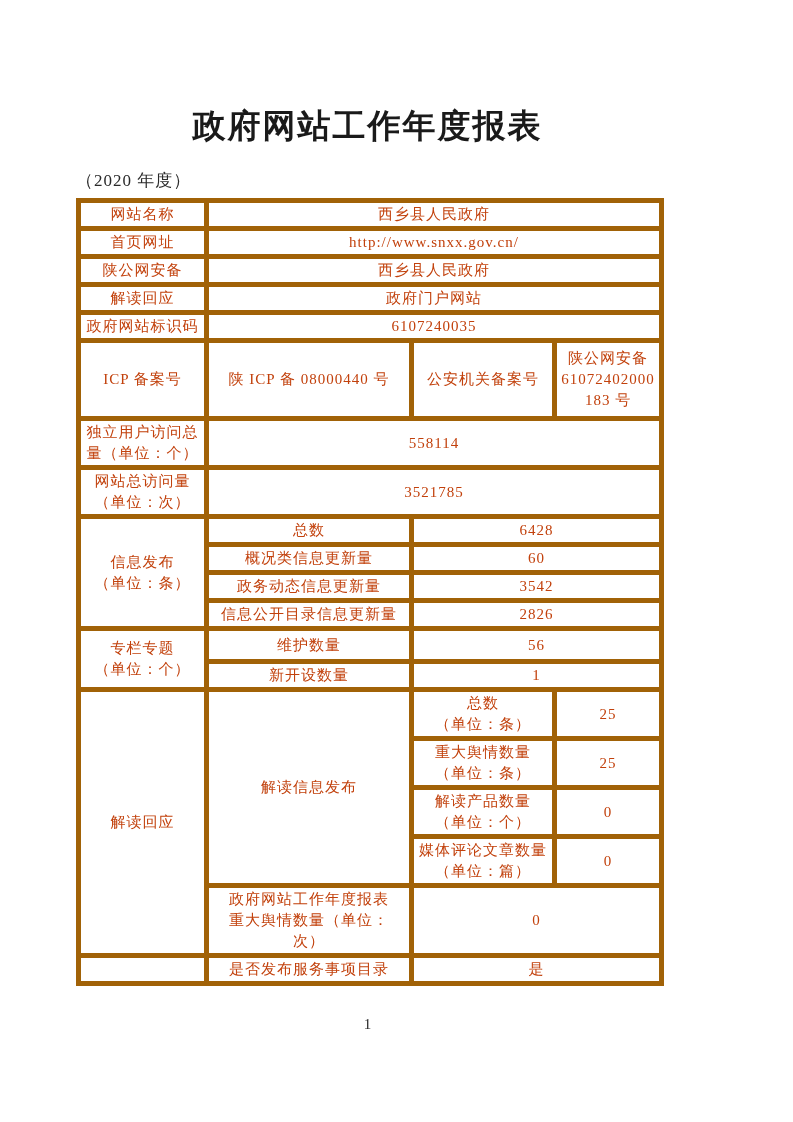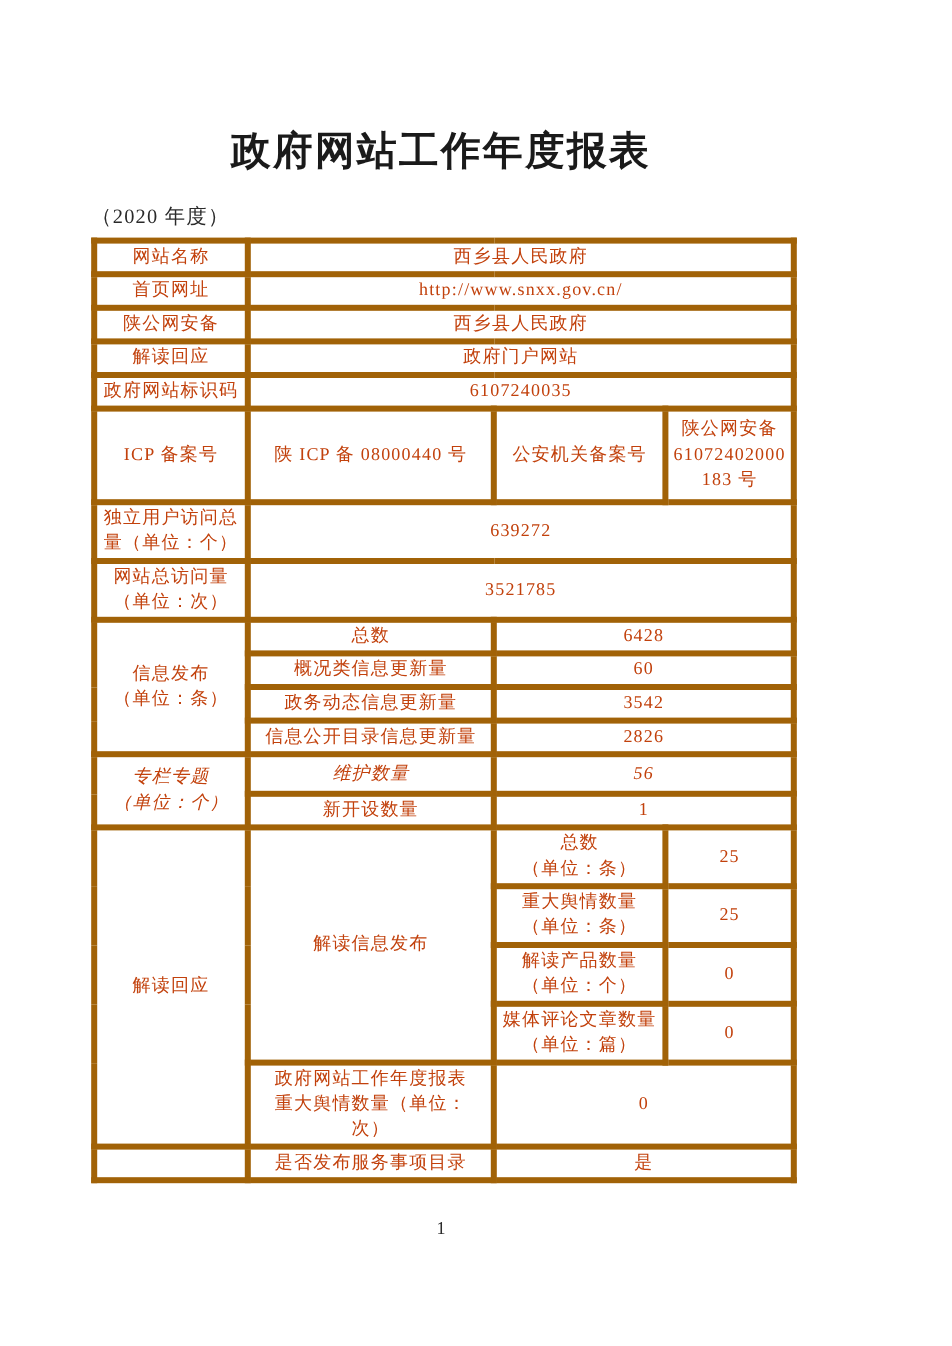--- a/index.html
+++ b/index.html
@@ -59,21 +59,21 @@
     line-height: 21px;
     letter-spacing: 1px;
     color: #c2410c;
     padding: 1px 4px;
     white-space: pre-line;
     overflow: hidden;
   }
   
   tr.h25 { height: 25px; }
   tr.h26 { height: 26px; }
-  tr.h27 { height: 33px; font-style: italic; }
+  tr.h27 { height: 33px; }
   tr.h28 { height: 28px; }
   tr.h46 { height: 46px; }
   tr.h47 { height: 47px; }
   tr.h48 { height: 48px; }
   tr.h68 { height: 68px; }
   tr.h78 { height: 78px; }
   .page-number {
     margin-top: 30px;
     text-align: center;
     font-size: 15px;
@@ -128,21 +128,21 @@
         <td>陕 ICP 备 08000440 号</td>
         <td>公安机关备案号</td>
         <td>陕公网安备
 61072402000
 183 号</td>
       </tr>
 
       <tr class="h48">
         <td>独立用户访问总
 量（单位：个）</td>
-        <td colspan="3">639272</td>
+        <td colspan="3">558114</td>
       </tr>
 
       <tr class="h47">
         <td>网站总访问量
 （单位：次）</td>
         <td colspan="3">3521785</td>
       </tr>
 
       <tr class="h28">
         <td rowspan="4">信息发布

